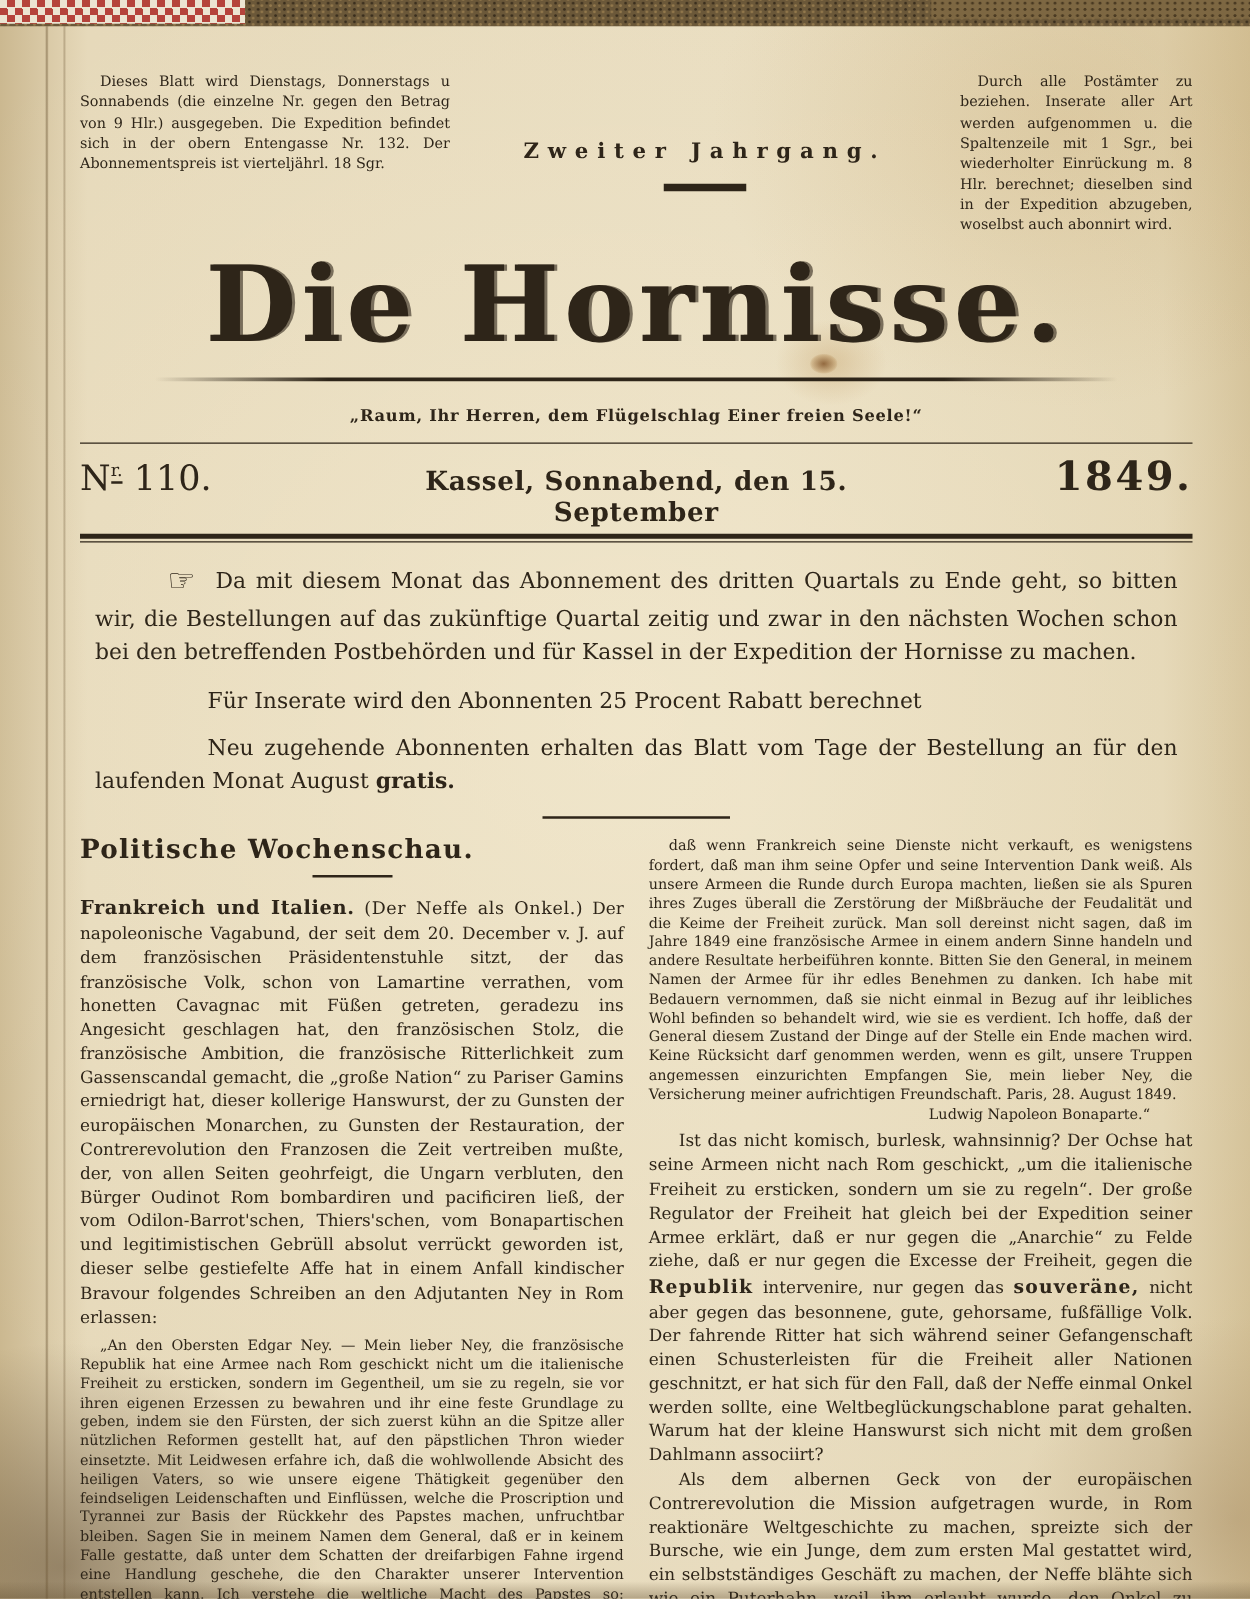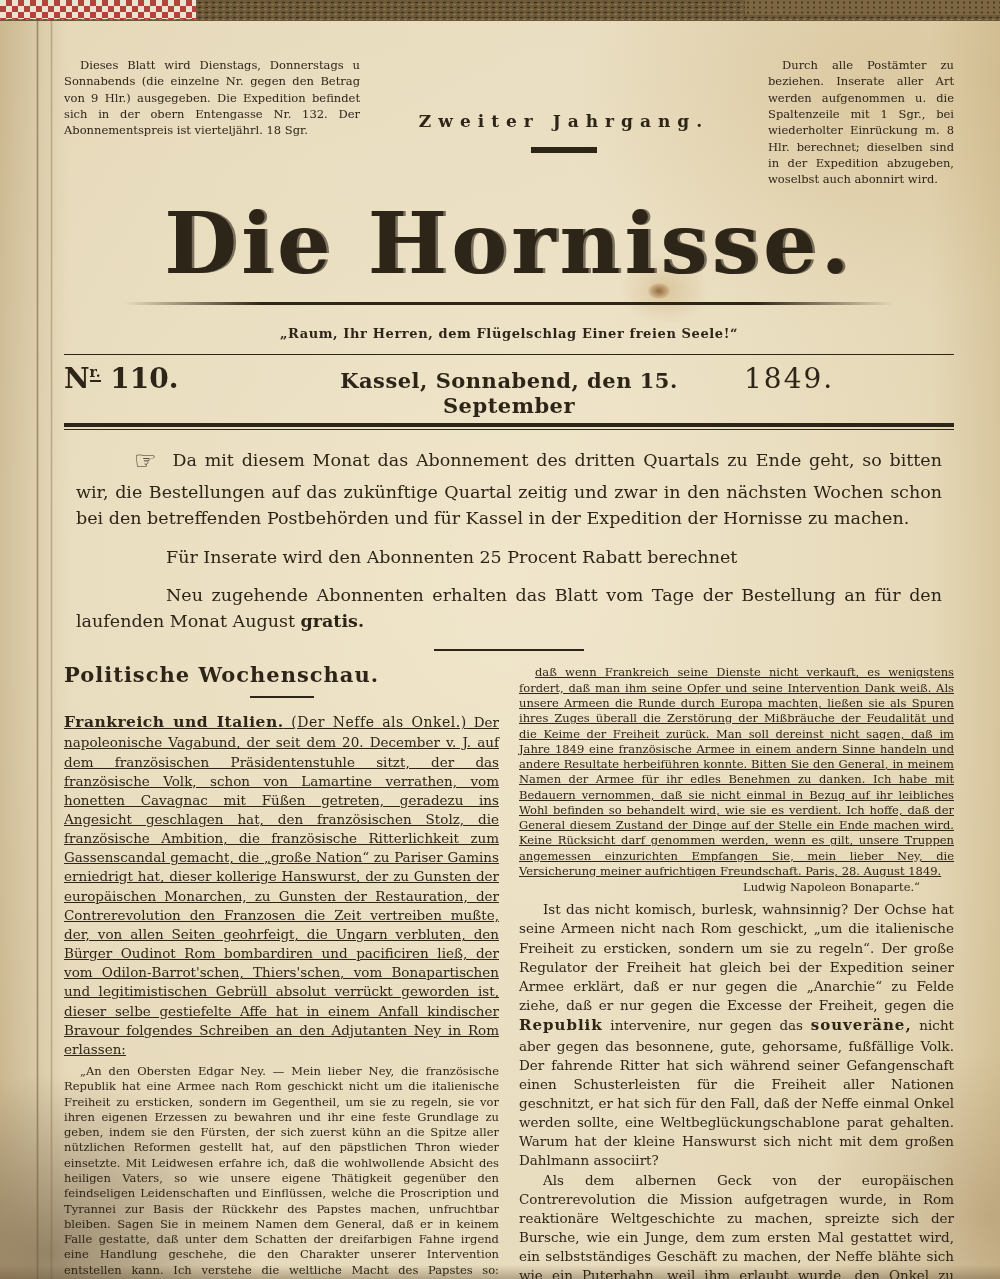--- a/index.html
+++ b/index.html
@@ -48,24 +48,24 @@
   .vol-wrap{flex:1;text-align:center;padding-top:30px;}
   .vol{font-size:17px;font-weight:bold;letter-spacing:7px;white-space:nowrap;margin-top:24px;}
   .vol-rule{width:66px;height:6px;background:#2e2519;margin:16px auto 0;}
   .paper-title{text-align:center;font-size:84px;font-weight:bold;line-height:1;
     margin-top:14px;letter-spacing:4px;text-shadow:2.5px 0 0 rgba(46,37,25,.6);}
   .swell-rule{height:3px;margin:16px 60px 0;
     background:linear-gradient(90deg, rgba(0,0,0,0), #2e2519 18%, #2e2519 82%, rgba(0,0,0,0));}
   .motto{text-align:center;font-size:13px;font-weight:bold;letter-spacing:.6px;margin-top:21px;}
   .thin-rule{border-top:1.5px solid #2e2519;margin-top:13px;}
   .dateline{display:flex;align-items:baseline;padding:7px 0 5px;}
-  .issue{font-size:28px;font-weight:bold;width:210px;white-space:nowrap;}
+  .issue{font-size:28px;font-weight:normal;width:210px;white-space:nowrap;}
   .issue sup{font-size:14px;border-bottom:2px solid #2e2519;line-height:0;}
   .place{flex:1;text-align:center;font-size:21px;font-weight:600;letter-spacing:.5px;}
-  .year{font-size:28px;font-weight:normal;width:210px;text-align:left;letter-spacing:2px;}
+  .year{font-size:32px;font-weight:bold;width:210px;text-align:right;letter-spacing:2px;}
   .double-rule{border-top:4px solid #2e2519;border-bottom:1.5px solid #2e2519;height:2px;}
 
   
   .announce{font-size:17.5px;line-height:1.5;text-align:justify;margin-top:10px;}
   .announce p{margin:12px;}
   .ann-p1{text-indent:58px;}
   .manicule{font-family:"DejaVu Sans",sans-serif;font-size:25px;vertical-align:-3px;
     letter-spacing:0;margin-right:16px;}
   .ann-p2{text-indent:90px;margin-top:1px;}
   .ann-p3{text-indent:90px;}
@@ -73,21 +73,21 @@
   .short-divider{width:150px;height:2px;background:#2e2519;margin:15px auto 9px;}
 
   
   .columns{display:flex;gap:20px;height:668px;overflow:hidden;}
   .col{flex:1;min-width:0;text-align:justify;}
   .sec-title{text-align:left;font-size:21px;font-weight:bold;margin:2px 0 0;letter-spacing:1px;}
   .dash-rule{width:64px;height:2px;background:#2e2519;margin:9px auto 13px;}
   .lead-bold{font-weight:bold;font-size:15.5px;letter-spacing:.5px;}
   .lead-rest{font-size:14px;letter-spacing:.5px;}
   .body-p{font-size:13.5px;line-height:1.42;text-indent:24px;margin:0;}
-  .no-indent{text-indent:0;text-decoration:underline;}
+  .no-indent{text-indent:0;}
   .letter-p{font-size:11.5px;line-height:1.33;text-indent:16px;margin:5px 0 0;}
   .signature{font-size:11.5px;text-align:right;padding-right:34px;margin:1px 0 6px;}
   .inline-b{font-weight:bold;font-size:15px;letter-spacing:1px;margin-top:48px;}
 </style>
 </head>
 <body>
 
 <div class="weave-strip"></div>
 <div class="weave-light"></div>
 <div class="checker-strip"></div>

